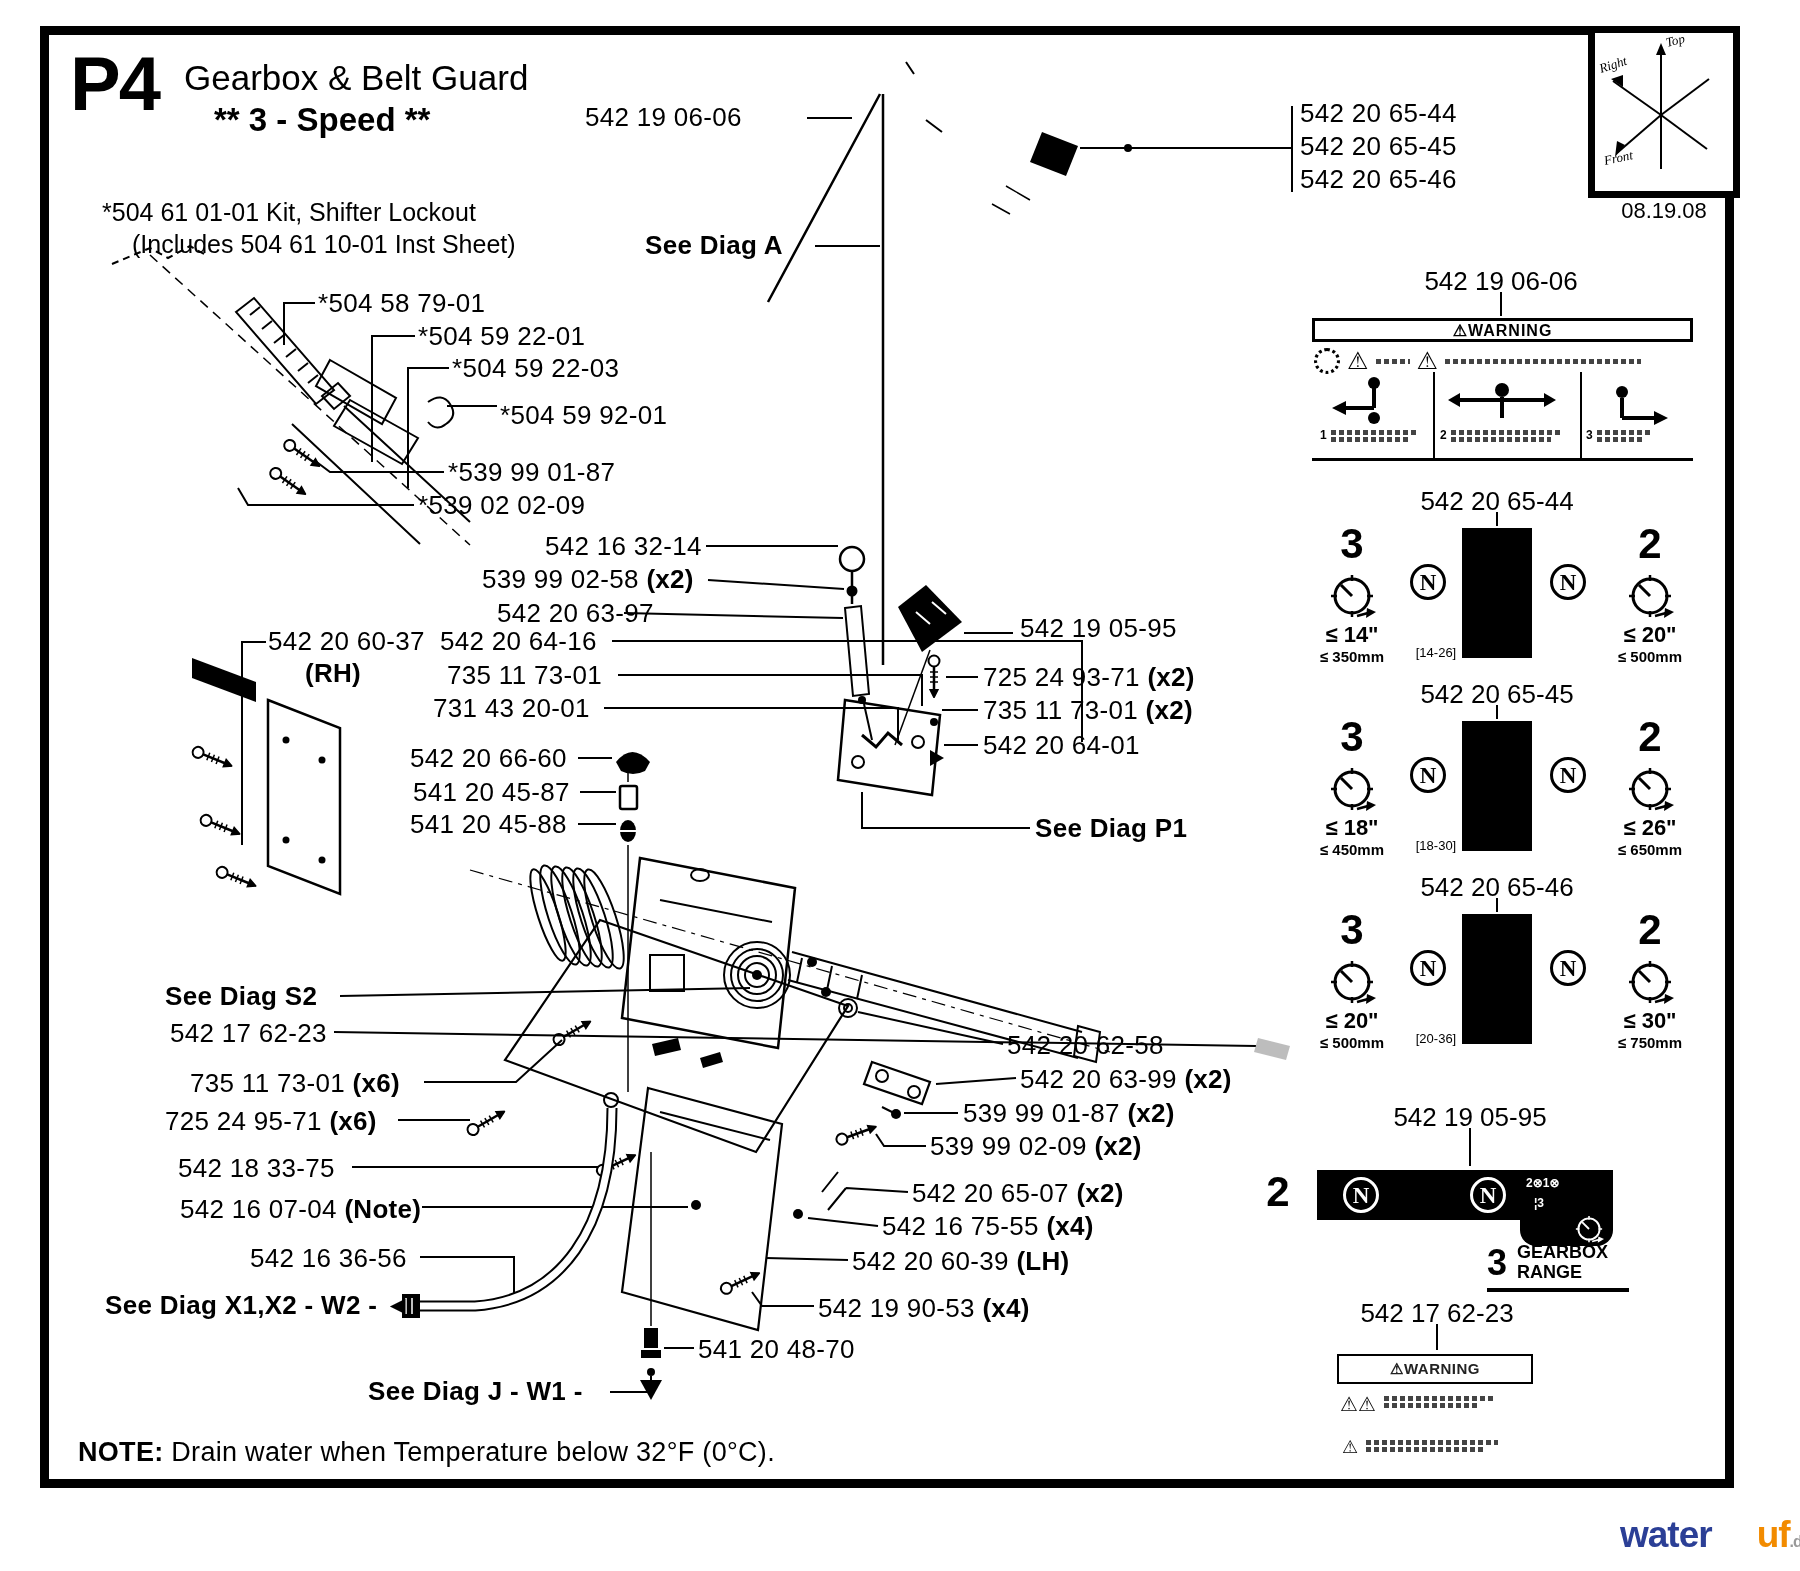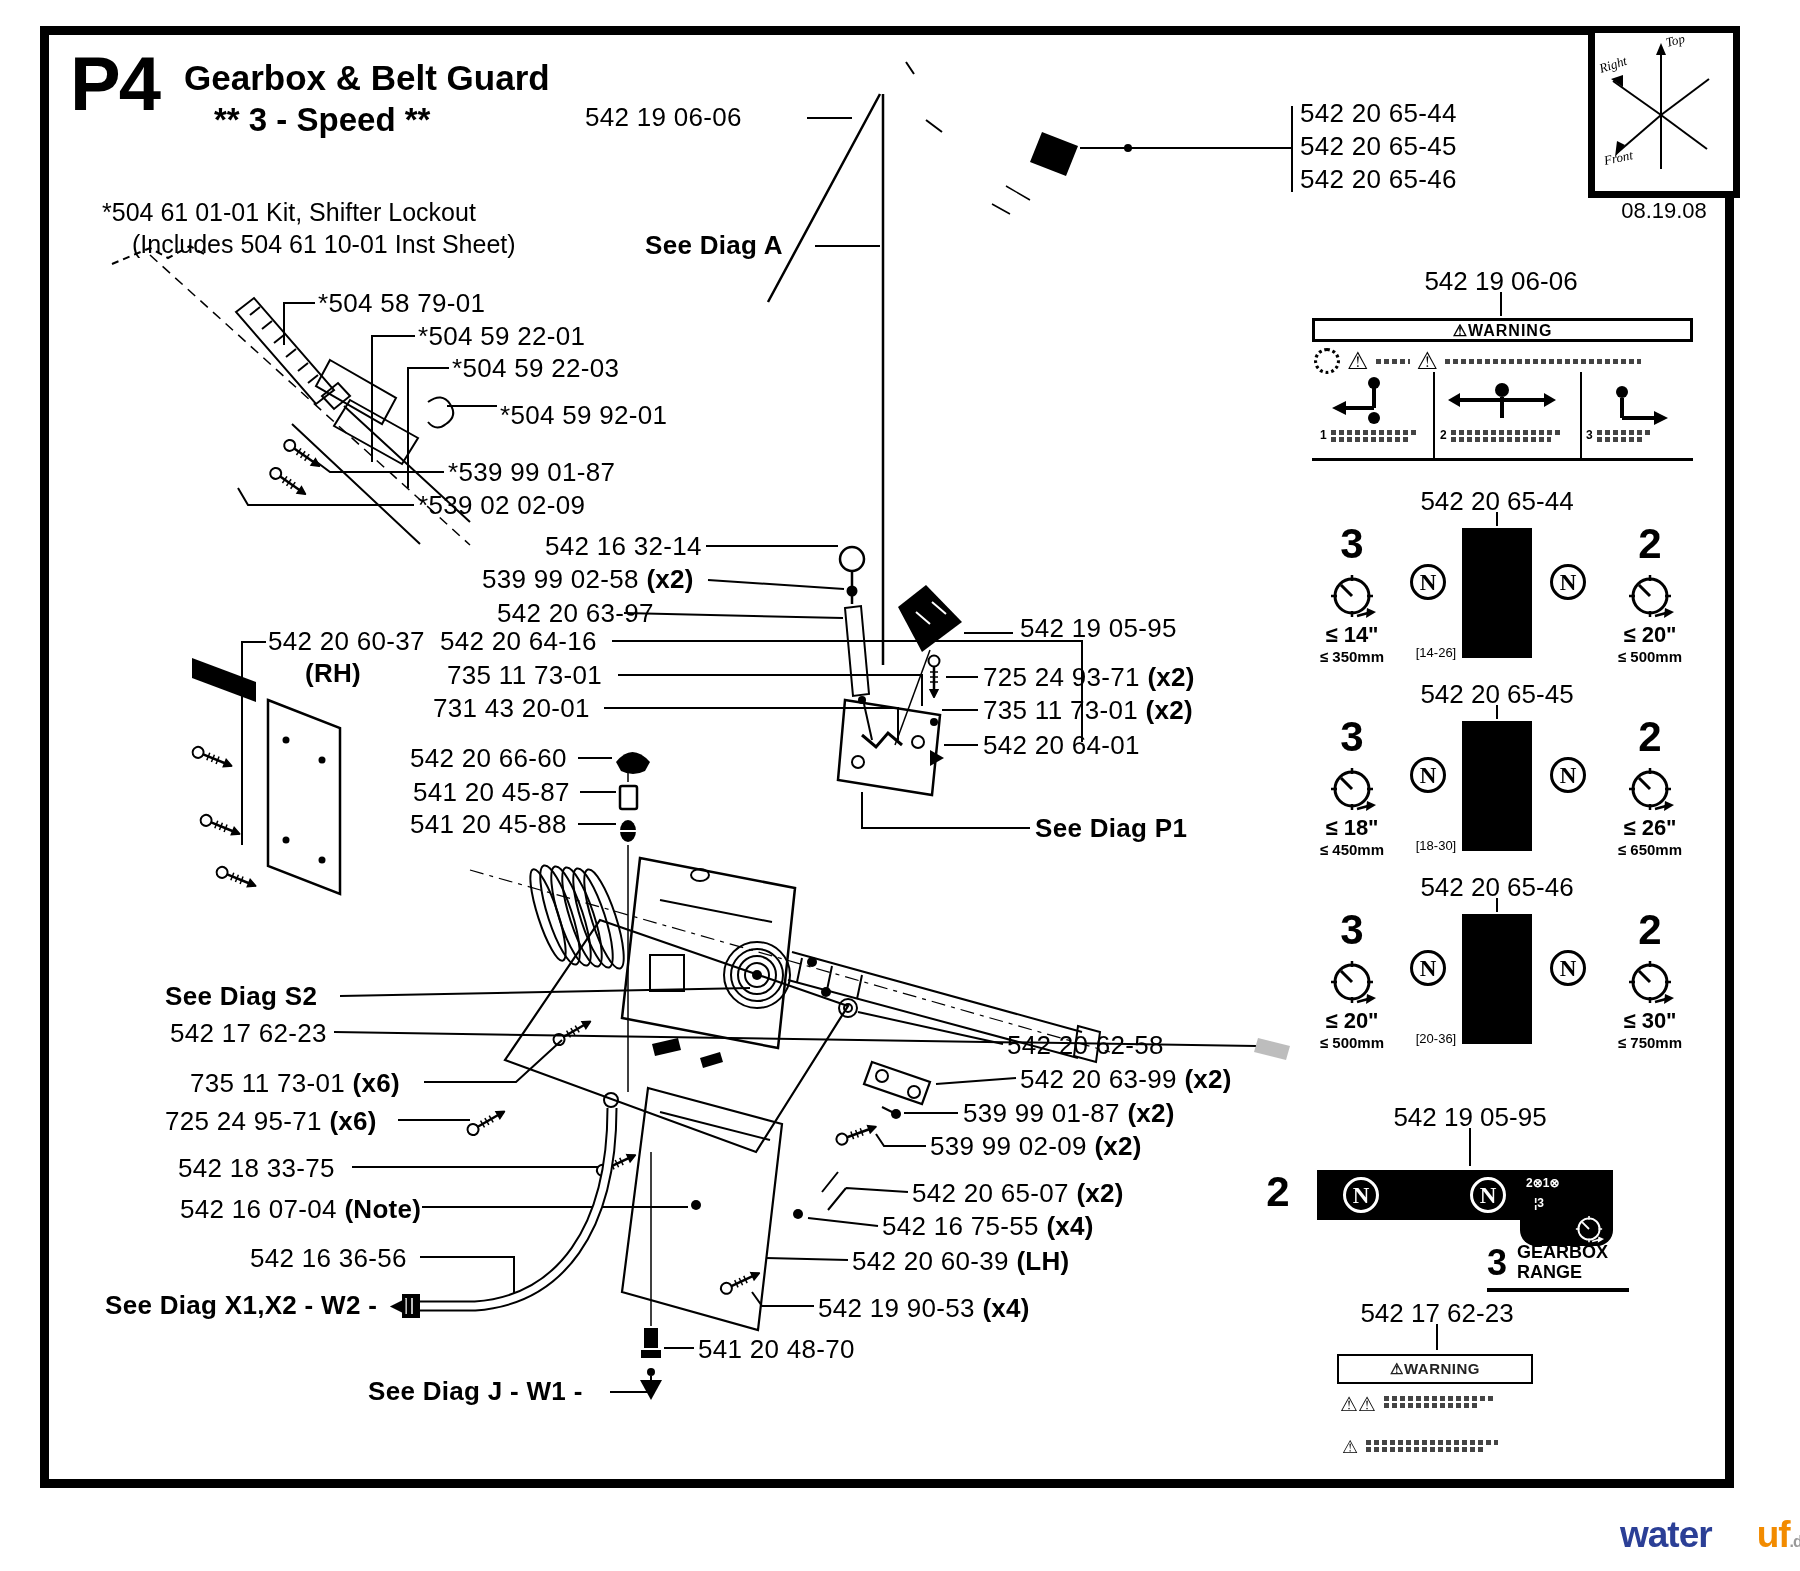--- a/index.html
+++ b/index.html
@@ -3,21 +3,21 @@
 <meta charset="utf-8">
 <style>
   html,body{margin:0;padding:0;background:#fff;font-family:"Liberation Sans",sans-serif;color:#000;}
   #page{position:relative;width:1800px;height:1571px;background:#fff;overflow:hidden;}
   .frame{position:absolute;left:40px;top:26px;width:1694px;height:1462px;border:9px solid #000;box-sizing:border-box;z-index:1;}
   .art{position:absolute;left:0;top:0;z-index:2;}
   .lbl{position:absolute;font-size:26px;letter-spacing:.3px;white-space:nowrap;z-index:5;line-height:1.05;}
   .lbl b{font-weight:700;}
   .b{font-weight:700;}
   #p4{position:absolute;left:70px;top:40px;font-size:76px;font-weight:800;letter-spacing:-2px;z-index:5;}
-  #t1{position:absolute;left:184px;top:58px;font-size:35px;font-weight:700;z-index:5;text-align:center;}
+  #t1{position:absolute;left:184px;top:58px;font-size:35px;font-weight:400;z-index:5;text-align:center;}
   #t2{position:absolute;left:214px;top:101px;font-size:33px;font-weight:800;z-index:5;}
   .kit{position:absolute;font-size:25px;z-index:5;}
   .compass{position:absolute;left:1588px;top:26px;width:138px;height:158px;border:7px solid #000;background:#fff;z-index:6;box-sizing:content-box;}
   .date{position:absolute;left:1588px;top:198px;width:152px;text-align:center;font-size:22px;z-index:5;}
   .pnum{position:absolute;width:220px;text-align:center;font-size:26px;z-index:5;}
   
   .decalA{position:absolute;left:1312px;top:318px;width:381px;height:143px;z-index:5;}
   .decalA .hdr{position:absolute;left:0;top:0;width:100%;height:24px;border:3px solid #000;box-sizing:border-box;font-size:16px;font-weight:800;text-align:center;line-height:19px;letter-spacing:1px;}
   .decalA .row1{position:absolute;left:2px;top:30px;display:flex;align-items:center;gap:7px;}
   .circ{width:20px;height:20px;border:3px dotted #000;border-radius:50%;}
@@ -468,18 +468,21 @@
       </span>
   </div>
   <div class="frow" style="left:1342px;top:1438px;">
     <span style="font-size:18px;line-height:18px;">⚠</span>
     <span>
         <span class="fz" style="display:block;width:132px;"></span>
         <span class="fz" style="display:block;width:118px;"></span>
       </span>
   </div>
 
+  <div class="lbl" style="left:78px;top:1438px;font-size:27px;">
+    <b>NOTE:</b><span> Drain water when Temperature below 32°F (0°C).</span>
+  </div>
 
   <div class="logo">
     <span class="m">water</span><span class="u">uf</span><span class="d">.de</span>
   </div>
 
 </div>
 
 </body></html>

